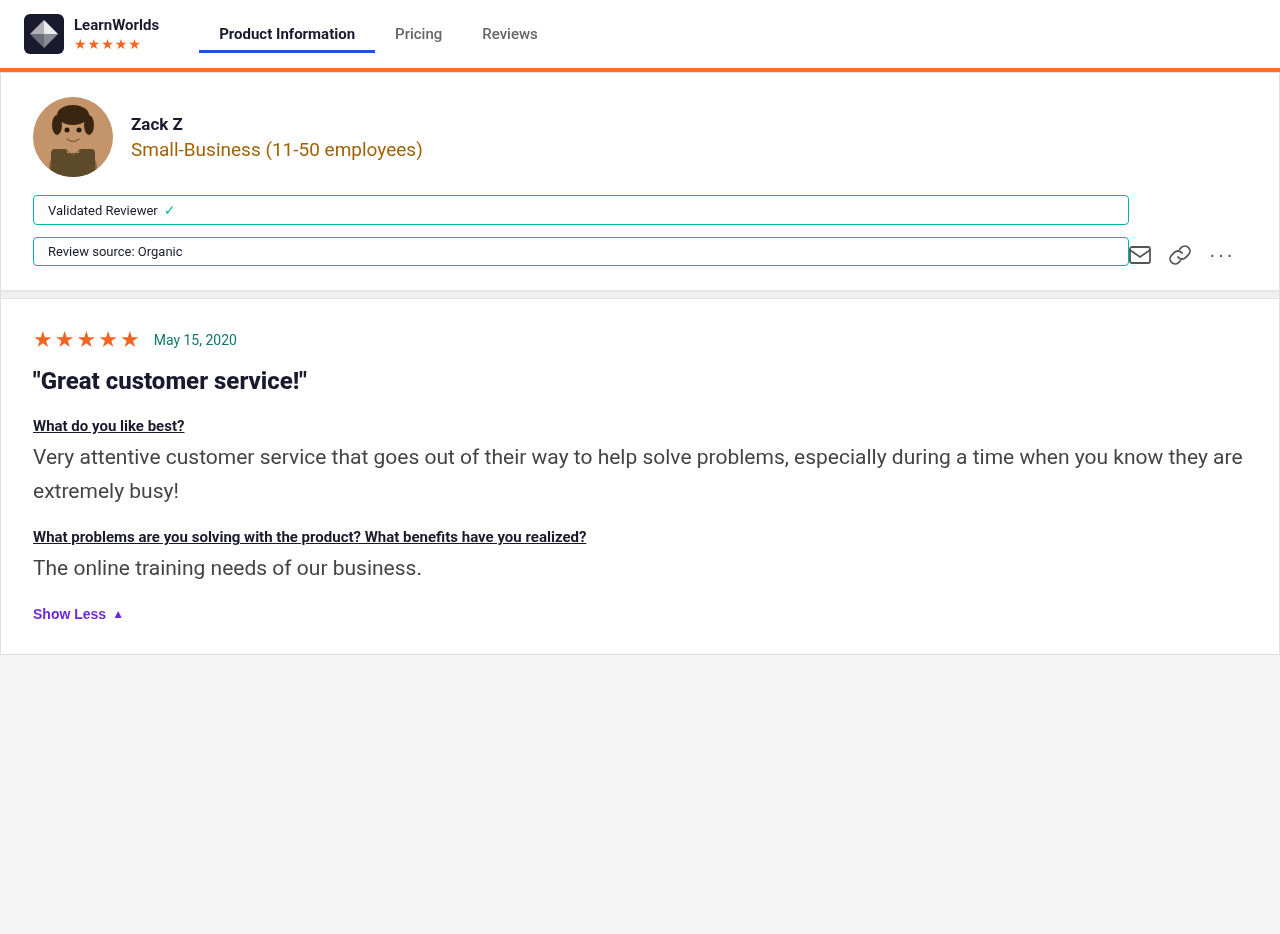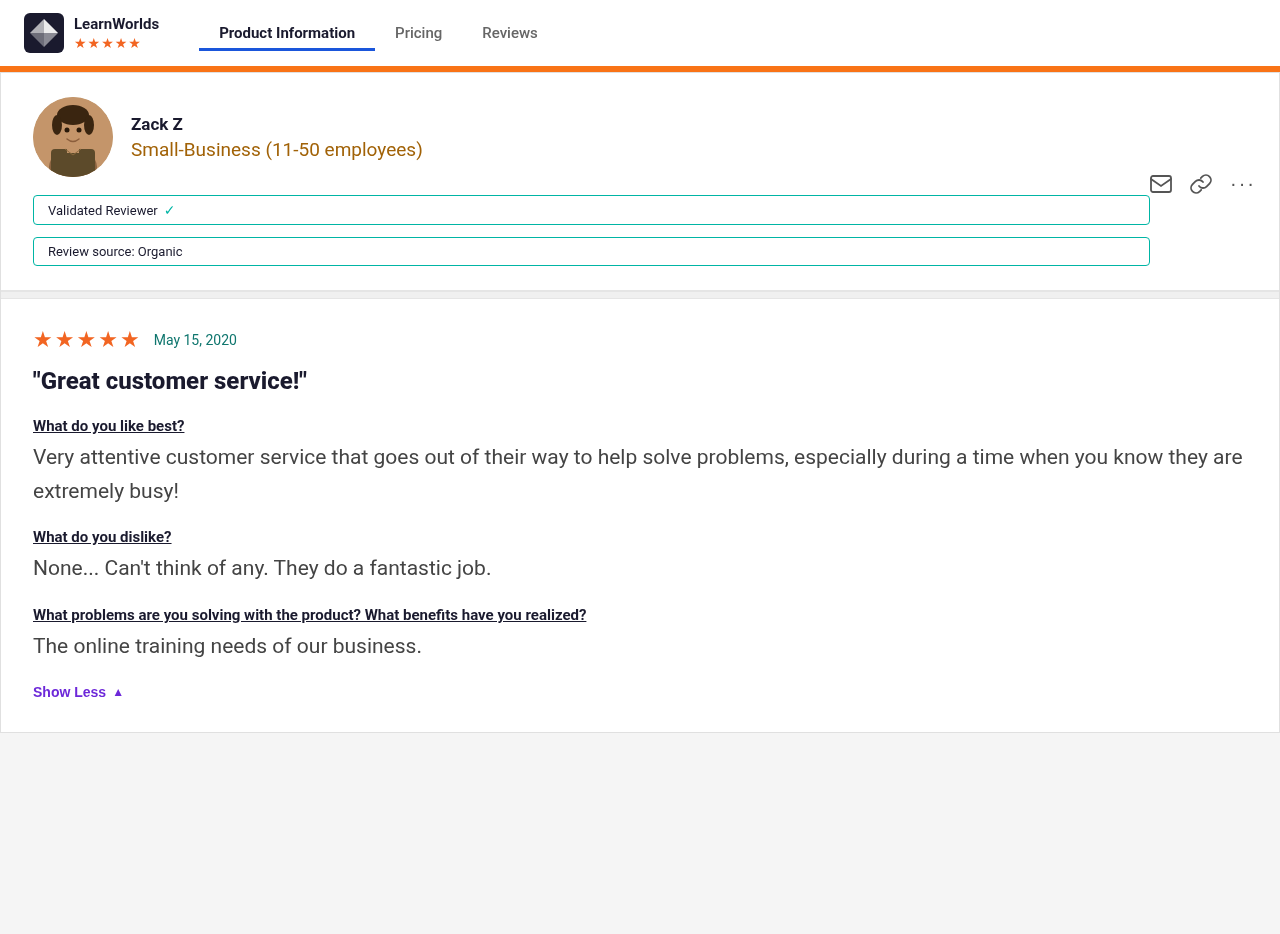--- a/index.html
+++ b/index.html
@@ -6,21 +6,21 @@
     body {
       font-family: -apple-system, BlinkMacSystemFont, "Segoe UI", Roboto, Helvetica, Arial, sans-serif;
       background: #f5f5f5;
       color: #1a1a2e;
       font-size: 15px;
     }
 
     
     .header {
       background: #fff;
-      border-bottom: 6px solid #f97316;
+      border-bottom: 4px solid #f97316;
       display: flex;
       align-items: center;
       padding: 16px 24px;
       height: 72px;
       position: sticky;
       top: 0;
       z-index: 10;
     }
     .logo-area {
       display: flex;
@@ -75,23 +75,23 @@
     .nav-tab.active {
       color: #1a1a2e;
       font-weight: 700;
       border-bottom: 3px solid #1a56db;
     }
 
     
     .reviewer-card {
       background: #fff;
       border-bottom: 1px solid #e5e5e5;
-      padding: 24px 23px 24px 32px;
-      display: flex;
-      align-items: center;
+      padding: 24px 44px 24px 32px;
+      display: flex;
+      align-items: flex-end;
       justify-content: space-between;
       position: relative;
     }
     .avatar {
       width: 80px;
       height: 80px;
       border-radius: 50%;
       overflow: hidden;
       flex-shrink: 0;
       background: #c8a882;
@@ -371,24 +371,20 @@
         <span class="review-date">May 15, 2020</span>
       </div>
 
       <h2 class="review-title">"Great customer service!"</h2>
 
       <div class="review-section">
         <div class="review-section-label">What do you like best?</div>
         <div class="review-section-text">Very attentive customer service that goes out of their way to help solve problems, especially during a time when you know they are extremely busy!</div>
       </div>
 
-      <div class="review-section">
-        <div class="review-section-label">What do you dislike?</div>
-        <div class="review-section-text">None... Can't think of any. They do a fantastic job.</div>
-      </div>
 
 
       <div class="review-section">
         <div class="review-section-label">What problems are you solving with the product? What benefits have you realized?</div>
         <div class="review-section-text">The online training needs of our business.</div>
       </div>
 
       <button class="show-less">
         <span>Show Less</span>
         <span class="show-less-chevron">▲</span>

